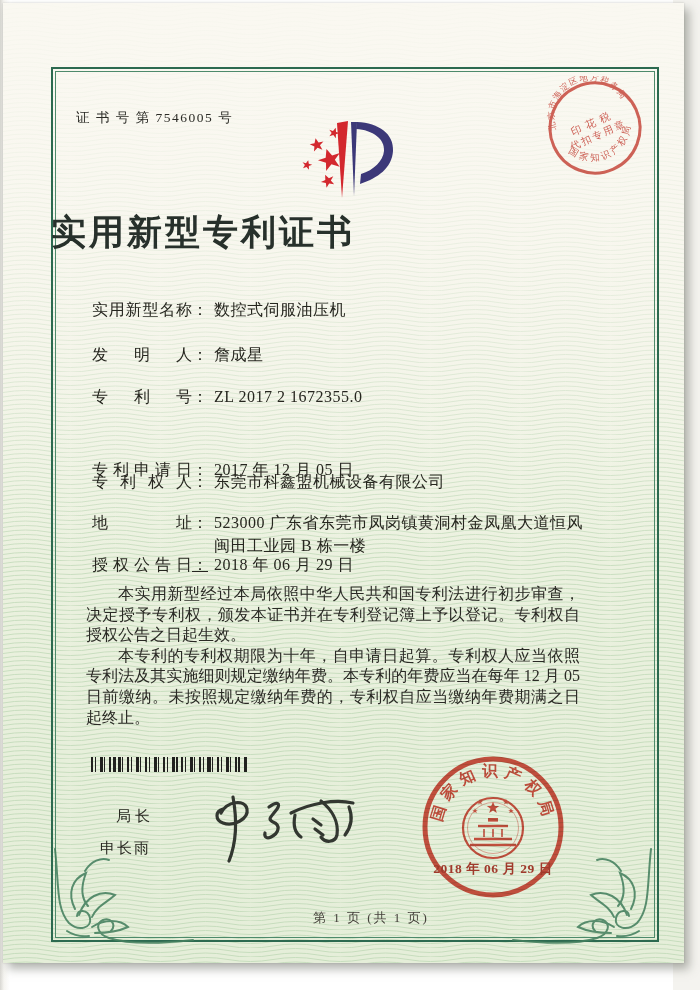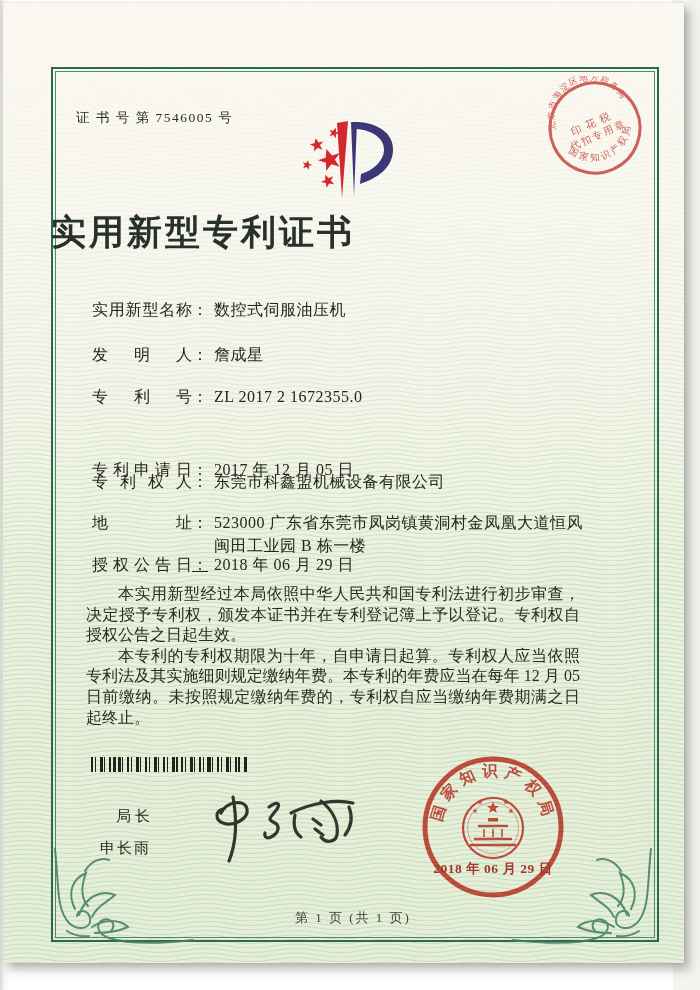--- a/index.html
+++ b/index.html
@@ -29,21 +29,21 @@
     background-image:
       repeating-linear-gradient(90deg,#21211f 0 2px,transparent 2px 4px,#21211f 4px 5px,transparent 5px 9px,#21211f 9px 12px,transparent 12px 13px,#21211f 13px 14px,transparent 14px 18px),
       repeating-linear-gradient(90deg,transparent 0 23px,#21211f 23px 25px,transparent 25px 31px);}
   .sig-title{left:113px;top:804px;font-size:15px;letter-spacing:4px;color:#26261f;}
   .sig-name{left:97px;top:836px;font-size:15px;letter-spacing:2px;color:#26261f;}
   .handwriting{left:190px;top:782px;}
   .seal{left:416px;top:751px;mix-blend-mode:multiply;}
   .seal-date{left:414px;top:857px;width:152px;text-align:center;font-size:13.5px;font-weight:600;
     color:#a03a2c;letter-spacing:.5px;}
   .tax-stamp{left:540px;top:73px;mix-blend-mode:multiply;}
-  .footer{left:48px;top:906px;width:604px;text-align:center;font-size:13px;letter-spacing:2px;color:#44403a;}
+  .footer{left:66px;top:906px;width:604px;text-align:center;font-size:13px;letter-spacing:2px;color:#44403a;}
   .flourish{left:44px;top:840px;}
   .flourish-r{left:506px;top:840px;transform:scaleX(-1);}
 </style>
 </head>
 <body>
 
 <div class="scan">
   <div class="paper">
 
     <svg class="waves" width="681" height="960">

